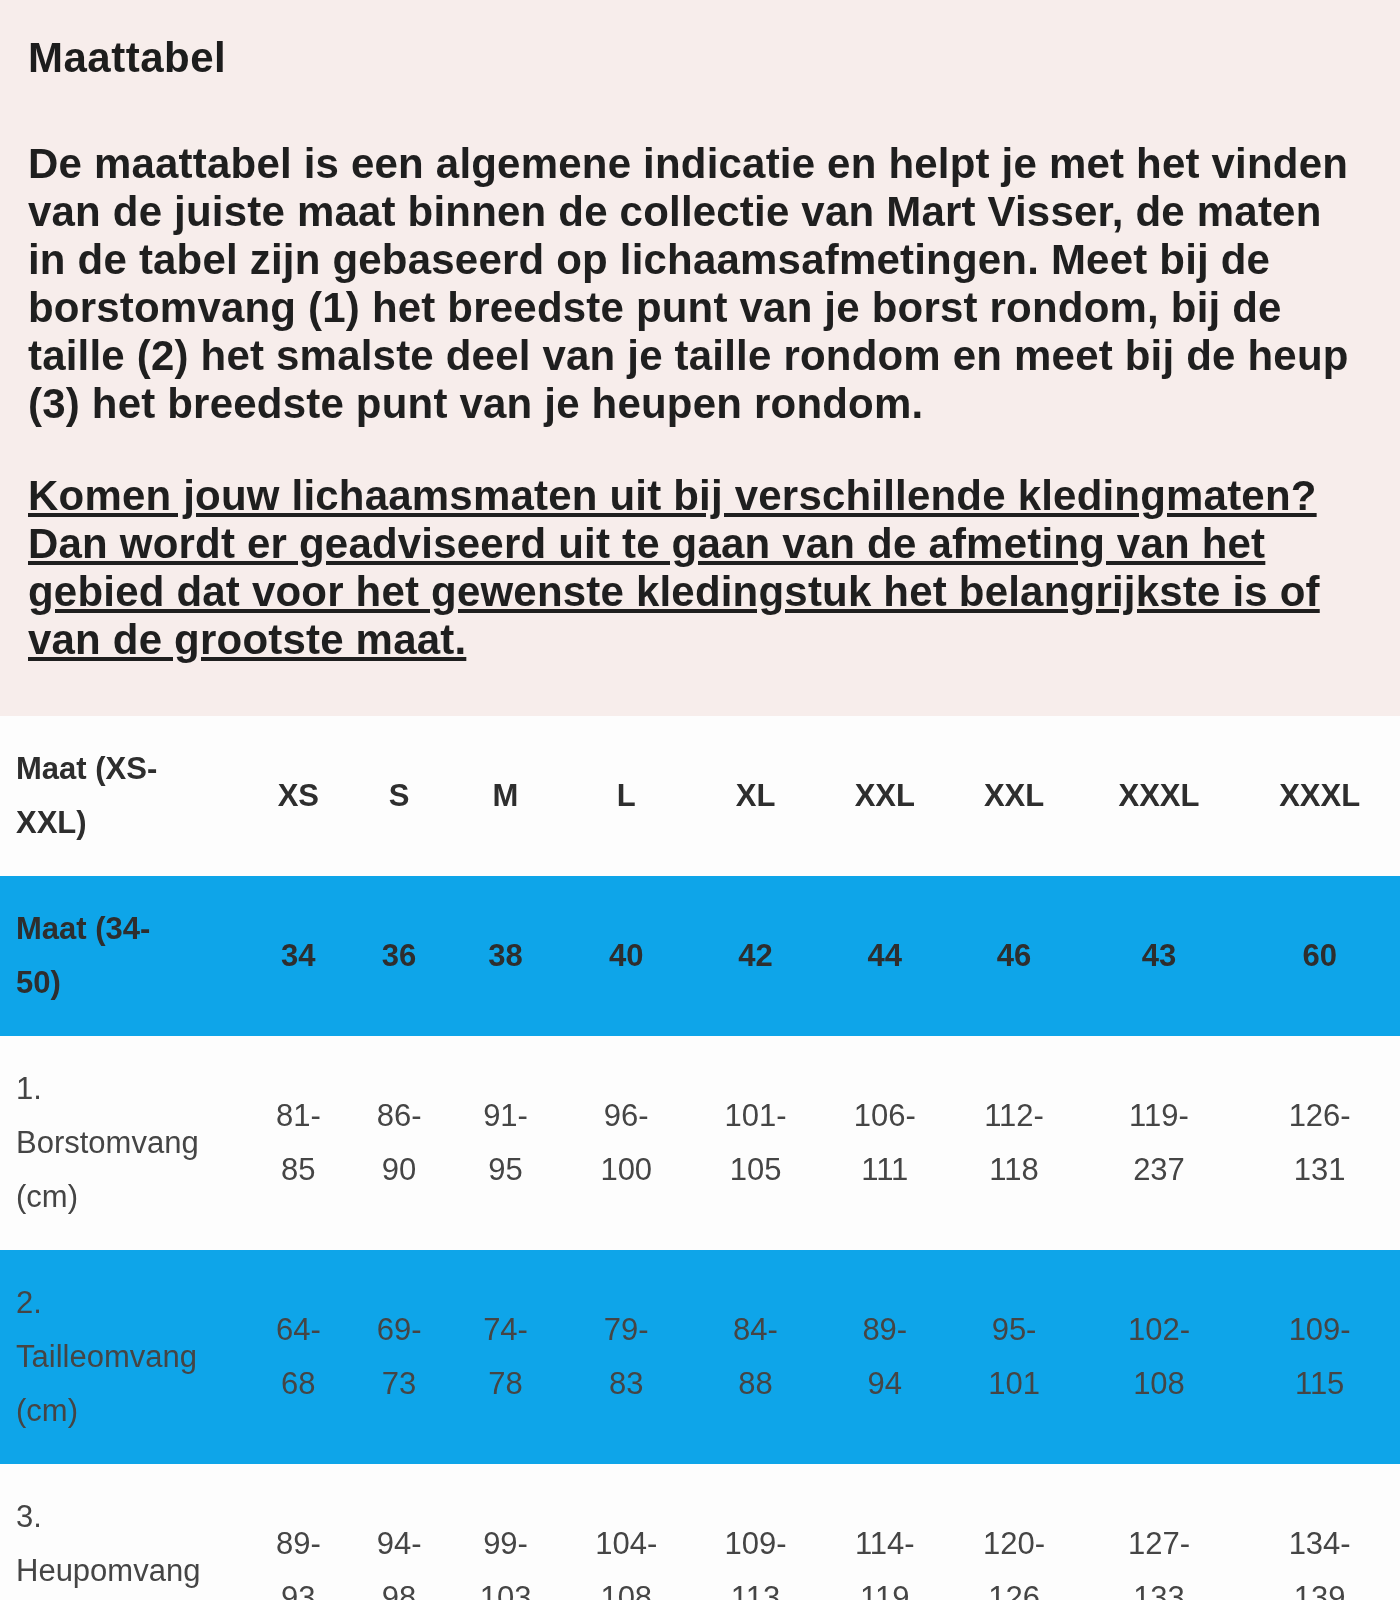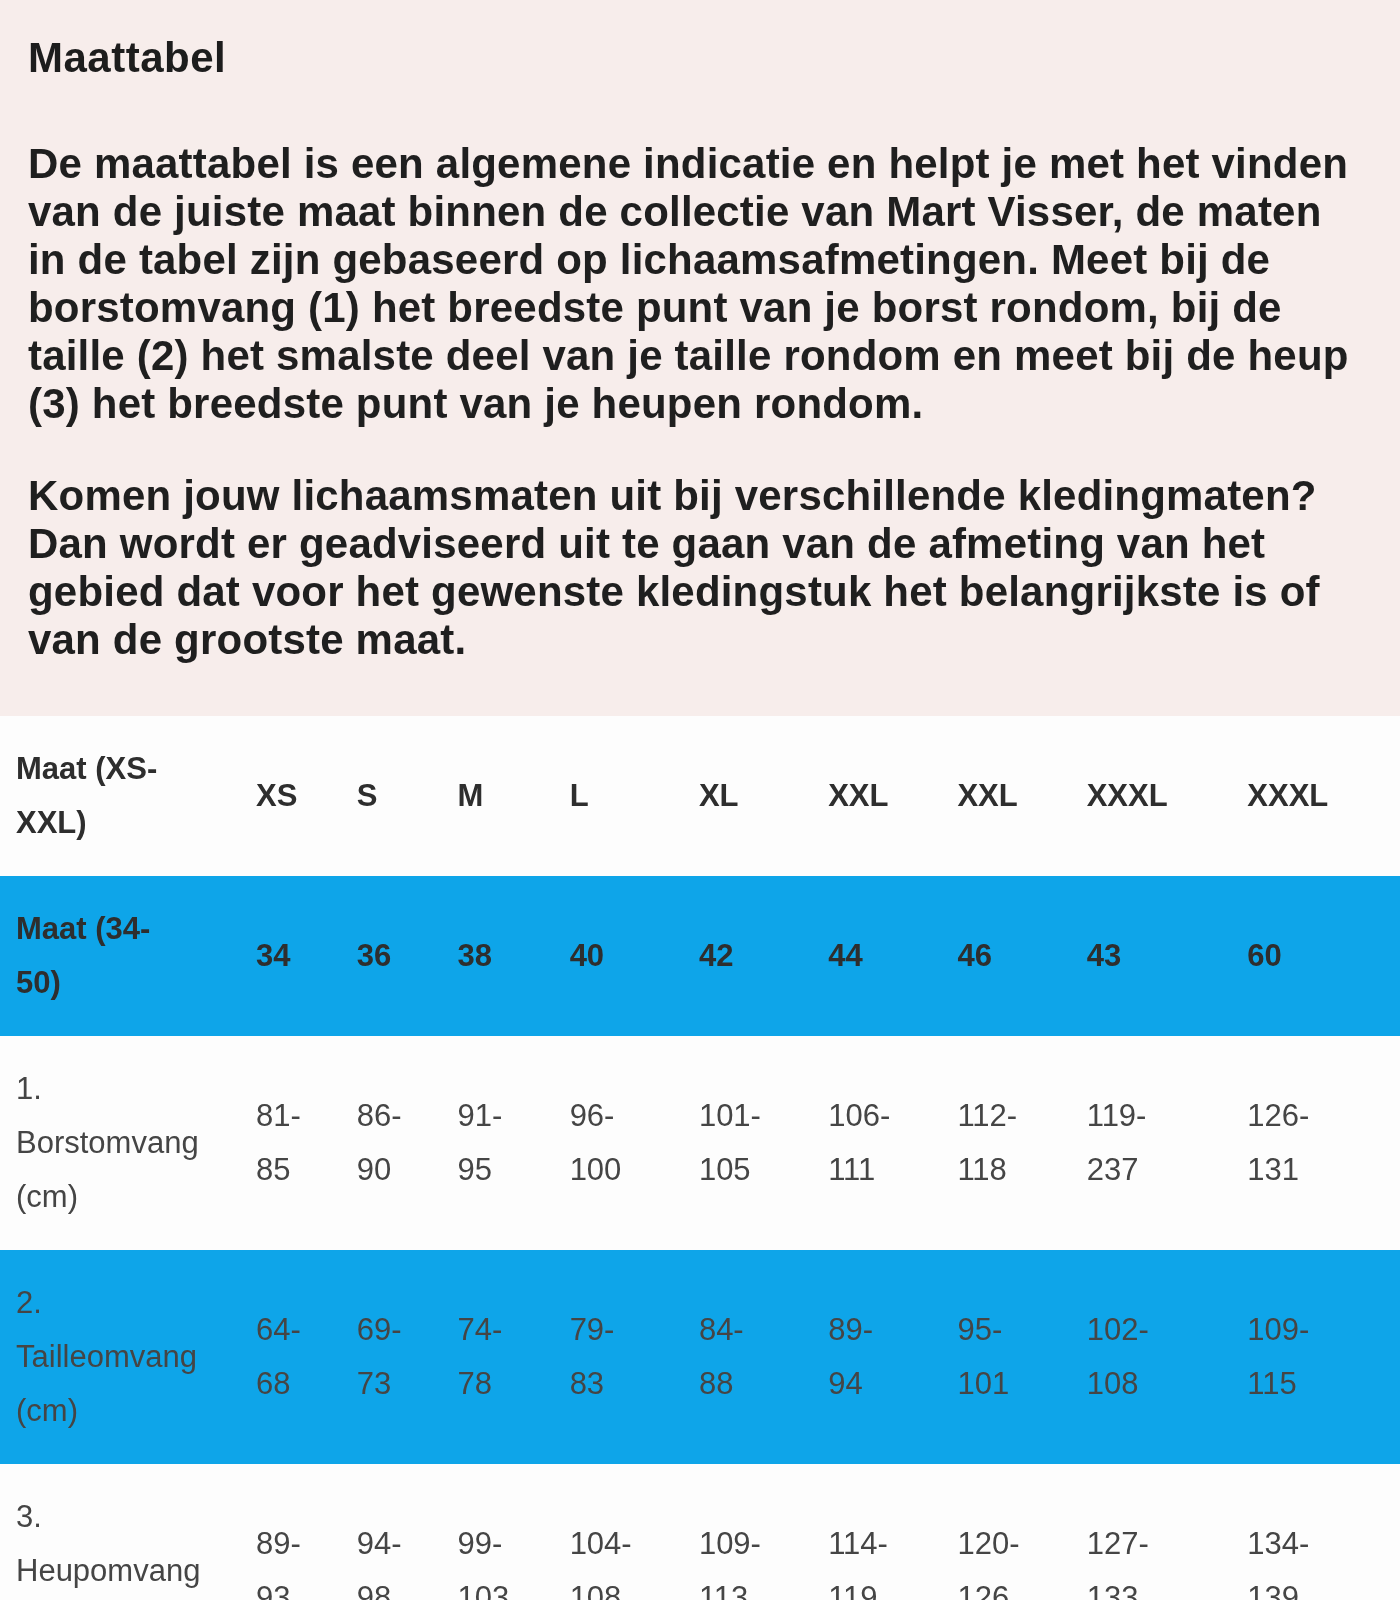--- a/index.html
+++ b/index.html
@@ -37,20 +37,21 @@
     line-height: 48px;
     font-weight: 700;
     color: #1f1f1f;
     letter-spacing: 0.2px;
   }
   p.body-text.first {
     margin-top: 58px;
   }
   p.body-text.second {
     margin-top: 44px;
+    text-decoration: underline;
   }
   table.size-table {
     margin-top: 52px;
     width: 100%;
     border-collapse: collapse;
     table-layout: auto;
   }
   table.size-table tr.row-light {
     background: #fdfdfd;
     padding-left: 20px;
@@ -68,21 +69,21 @@
   }
   table.size-table th {
     text-align: left;
     width: 228px;
     padding-left: 16px;
     padding-right: 4px;
     font-weight: 700;
     color: #2e2e2e;
   }
   table.size-table td {
-    text-align: left;
+    text-align: center;
     font-weight: 700;
     color: #2e2e2e;
   }
   table.size-table tr.measure th,
   table.size-table tr.measure td {
     font-weight: 400;
     color: #454545;
   }
 </style>
 </head>

